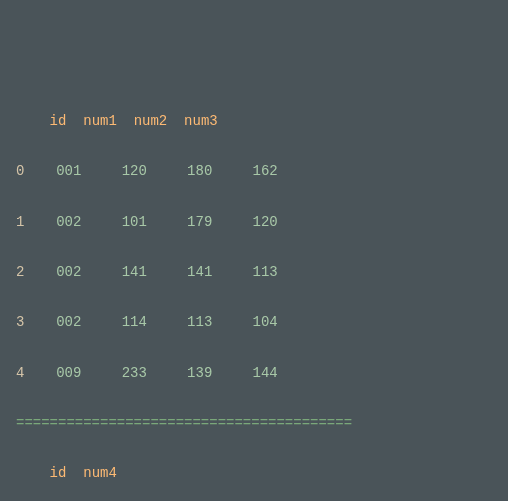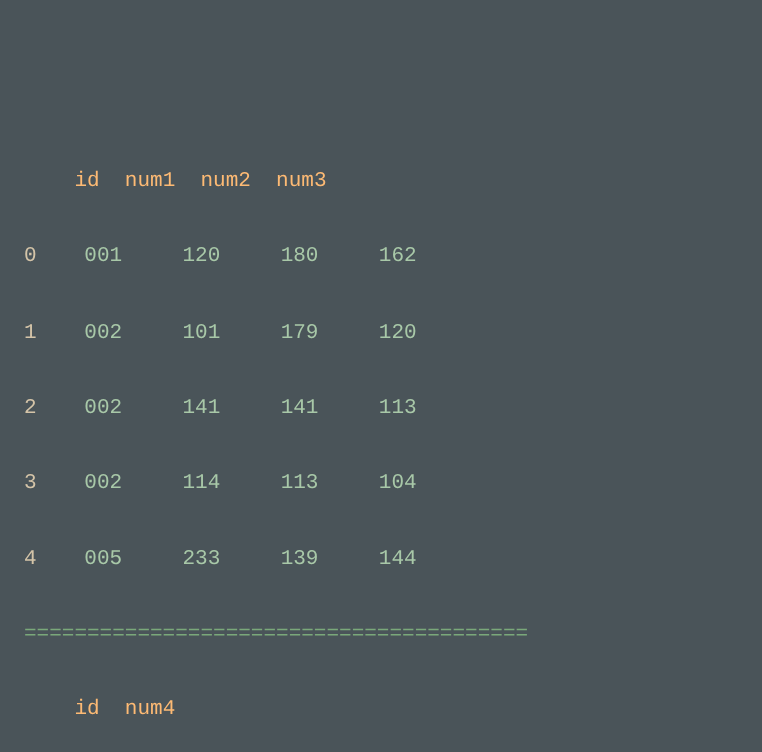--- a/index.html
+++ b/index.html
@@ -23,21 +23,21 @@
 </head>
 <body>
 
 
 
 <span class="row header-row">    <span>id</span>  <span>num1</span>  <span>num2</span>  <span>num3</span></span>
 <span class="row"><span class="idx">0</span>  <span class="cell">001</span>   <span class="cell">120</span>   <span class="cell">180</span>   <span class="cell">162</span></span>
 <span class="row"><span class="idx">1</span>  <span class="cell">002</span>   <span class="cell">101</span>   <span class="cell">179</span>   <span class="cell">120</span></span>
 <span class="row"><span class="idx">2</span>  <span class="cell">002</span>   <span class="cell">141</span>   <span class="cell">141</span>   <span class="cell">113</span></span>
 <span class="row"><span class="idx">3</span>  <span class="cell">002</span>   <span class="cell">114</span>   <span class="cell">113</span>   <span class="cell">104</span></span>
-<span class="row"><span class="idx">4</span>  <span class="cell">005</span>   <span class="cell">233</span>   <span class="cell">139</span>   <span class="cell">144</span></span>
+<span class="row"><span class="idx">4</span>  <span class="cell">009</span>   <span class="cell">233</span>   <span class="cell">139</span>   <span class="cell">144</span></span>
 <span class="row divider">========================================</span>
 <span class="row header-row">    <span>id</span>  <span>num4</span></span>
 
 
 
 
 
 
 
 

